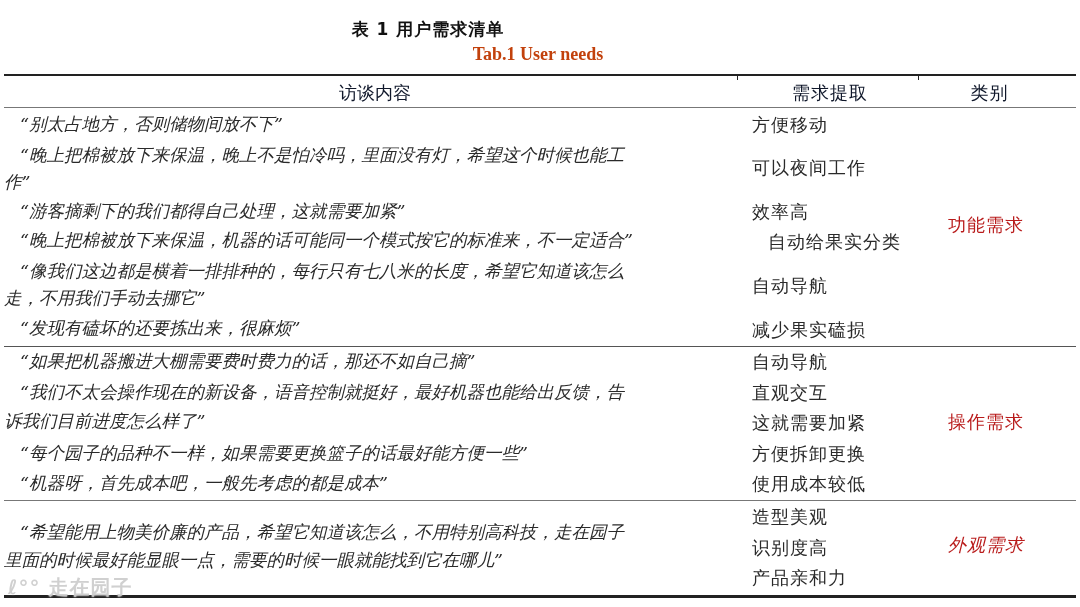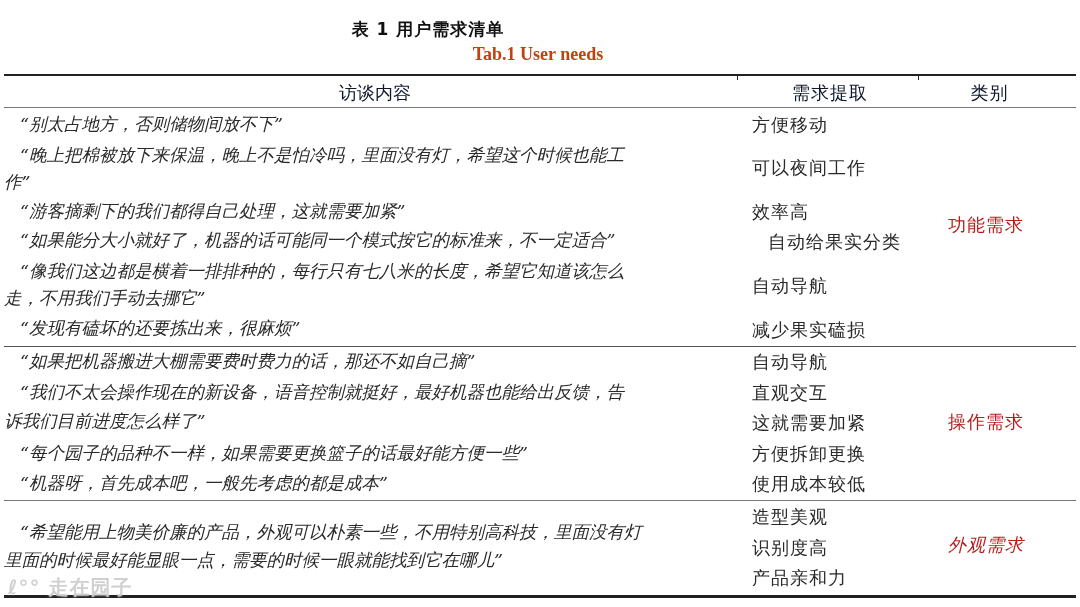--- a/index.html
+++ b/index.html
@@ -37,21 +37,21 @@
 <div class="hdr" style="left:922px;width:135px;letter-spacing:1px;">类别</div>
 <div class="rule thin" style="top:107px;"></div>
 
 <div>
   <div class="quote" style="top:110px;"><span>“别太占地方，否则储物间放不下”</span></div>
   <div class="quote" style="top:141px;left:20px;">
     <span class="wrap">“晚上把棉被放下来保温，晚上不是怕冷吗，里面没有灯，希望这个时候也能工</span>
   </div>
   <div class="quote" style="top:168px;left:4px;"><span>作”</span></div>
   <div class="quote" style="top:197px;"><span>“游客摘剩下的我们都得自己处理，这就需要加紧”</span></div>
-  <div class="quote" style="top:226px;"><span>“如果能分大小就好了，机器的话可能同一个模式按它的标准来，不一定适合”</span></div>
+  <div class="quote" style="top:226px;"><span>“晚上把棉被放下来保温，机器的话可能同一个模式按它的标准来，不一定适合”</span></div>
   <div class="quote" style="top:257px;"><span>“像我们这边都是横着一排排种的，每行只有七八米的长度，希望它知道该怎么</span></div>
   <div class="quote" style="top:284px;left:4px;"><span>走，不用我们手动去挪它”</span></div>
   <div class="quote" style="top:314px;"><span>“发现有磕坏的还要拣出来，很麻烦”</span></div>
 
   <div class="need" style="top:110px;">方便移动</div>
   <div class="need" style="top:153px;">可以夜间工作</div>
   <div class="need" style="top:197px;">效率高</div>
   <div class="need" style="top:227px;margin-left:16px;">自动给果实分类</div>
   <div class="need" style="top:271px;">自动导航</div>
   <div class="need" style="top:315px;">减少果实磕损</div>
@@ -71,21 +71,21 @@
   <div class="need" style="top:378px;">直观交互</div>
   <div class="need" style="top:408px;">这就需要加紧</div>
   <div class="need" style="top:439px;">方便拆卸更换</div>
   <div class="need" style="top:469px;">使用成本较低</div>
 
   <div class="cat" style="top:410px;">操作需求</div>
 </div>
 <div class="rule thin" style="top:500px;"></div>
 
 <div>
-  <div class="quote" style="top:518px;"><span>“希望能用上物美价廉的产品，外观可以朴素一些，不用特别高科技，里面没有灯</span></div>
+  <div class="quote" style="top:518px;"><span>“希望能用上物美价廉的产品，希望它知道该怎么，不用特别高科技，走在园子</span></div>
   <div class="quote" style="top:546px;left:4px;"><span>里面的时候最好能显眼一点，需要的时候一眼就能找到它在哪儿”</span></div>
 
   <div class="need" style="top:502px;">造型美观</div>
   <div class="need" style="top:533px;">识别度高</div>
   <div class="need" style="top:563px;">产品亲和力</div>
 
   <div class="cat" style="top:533px;font-style:italic;">外观需求</div>
 </div>
 
 <div class="rule thick" style="top:595px;height:3px;"></div>

